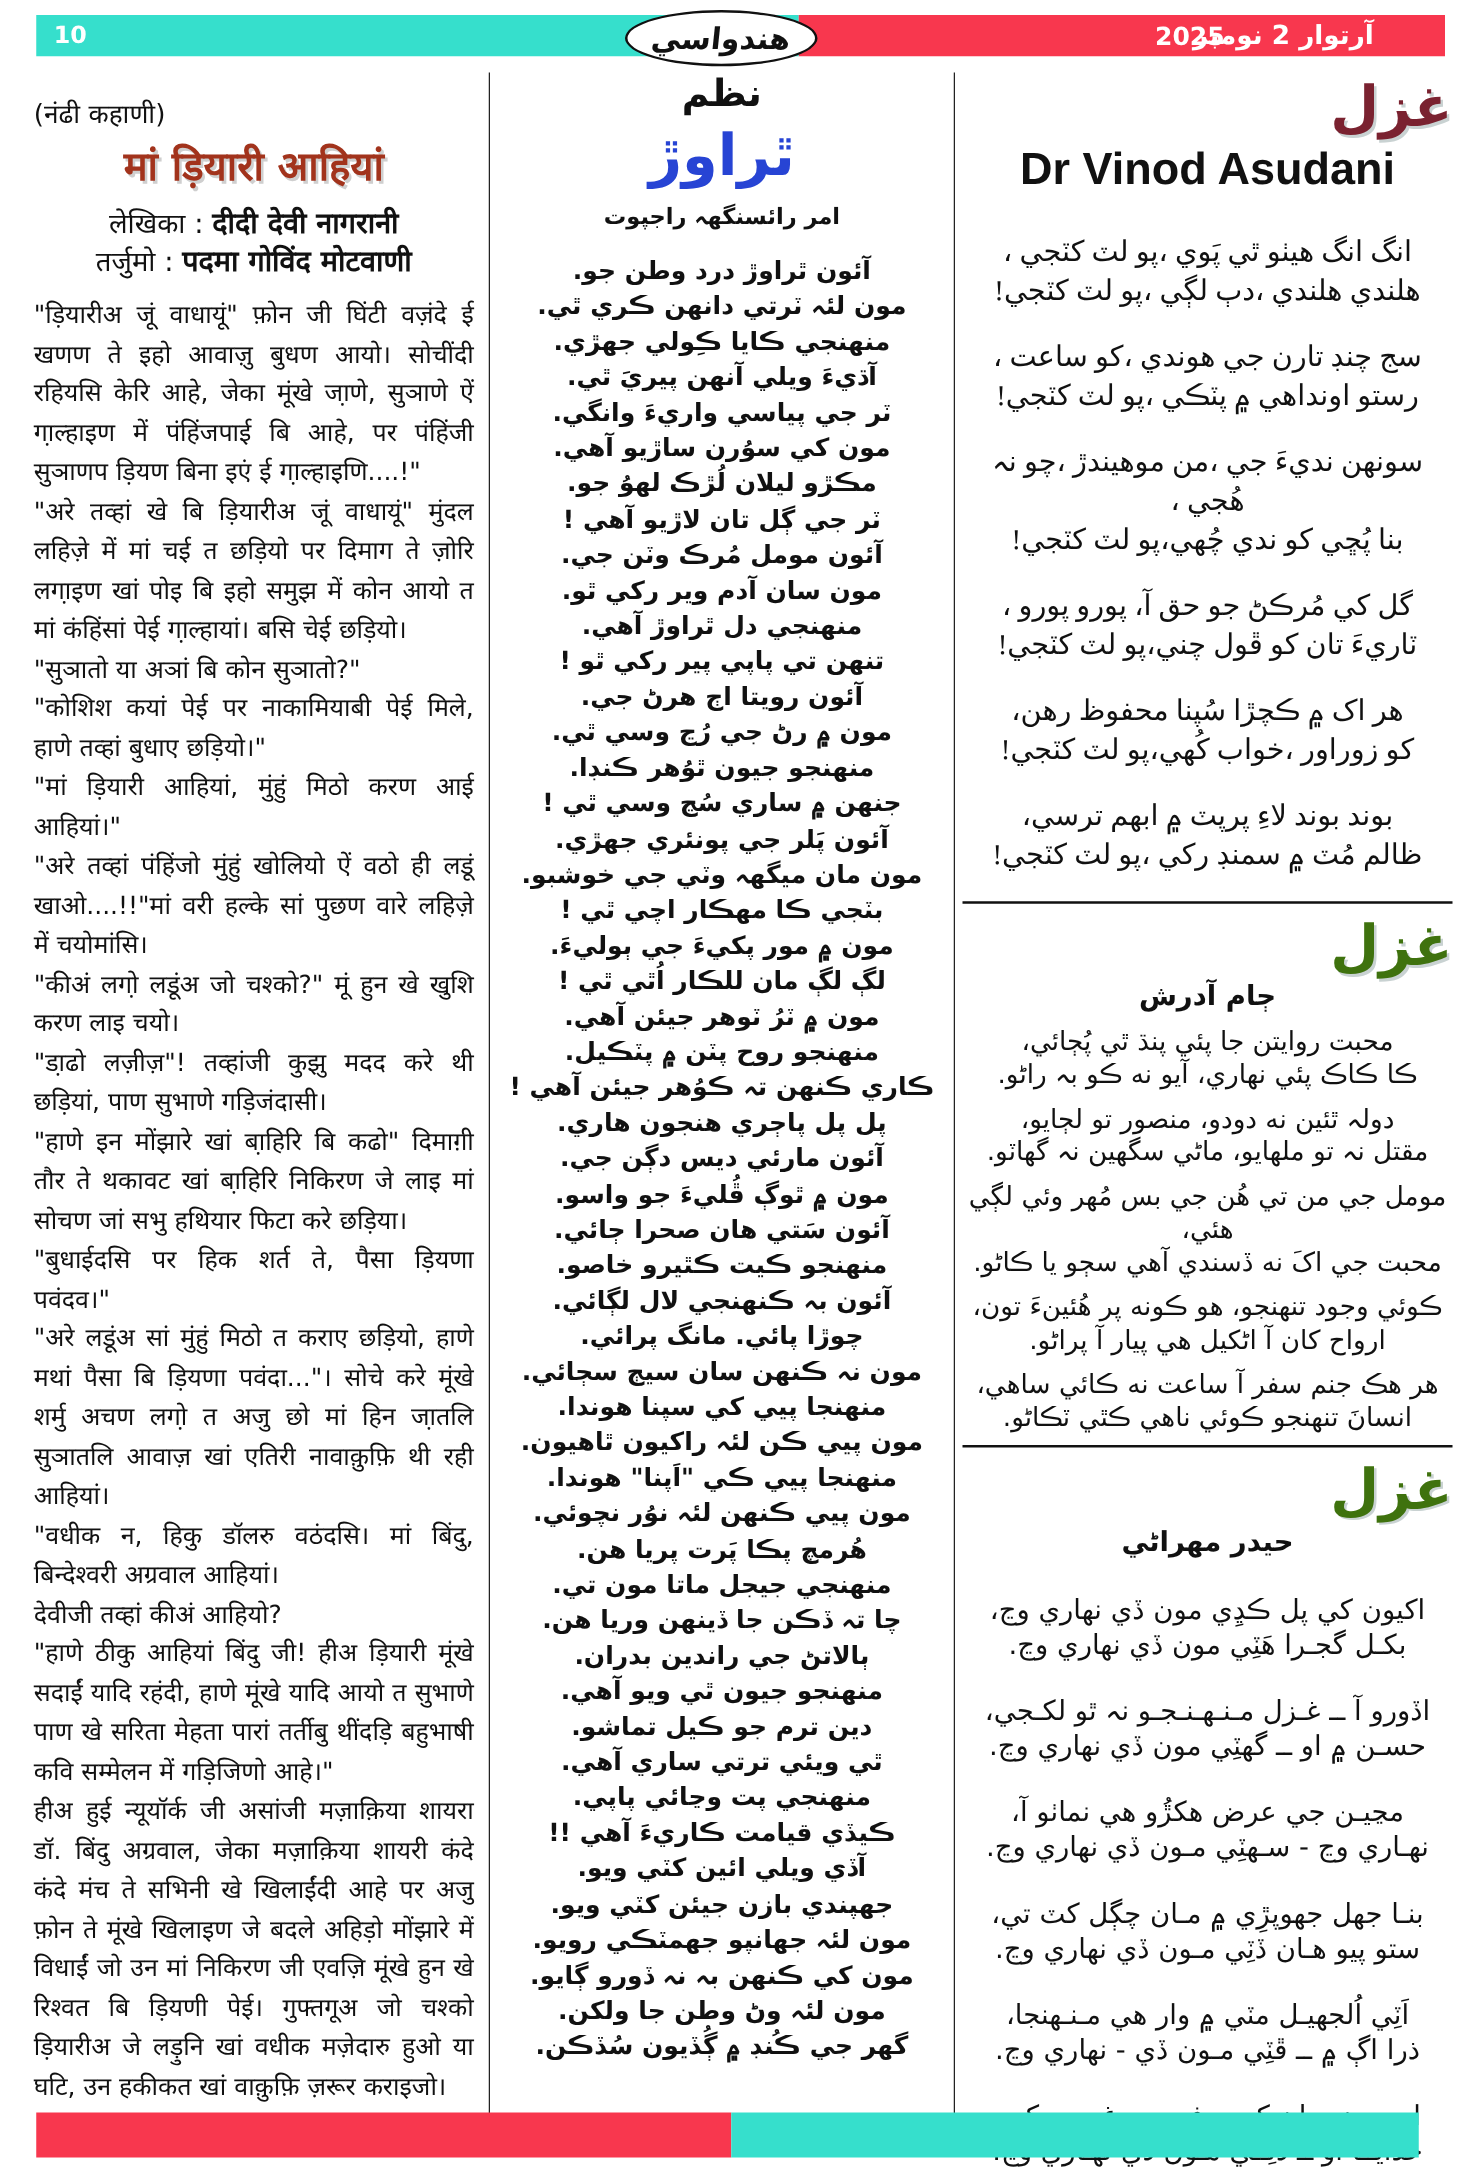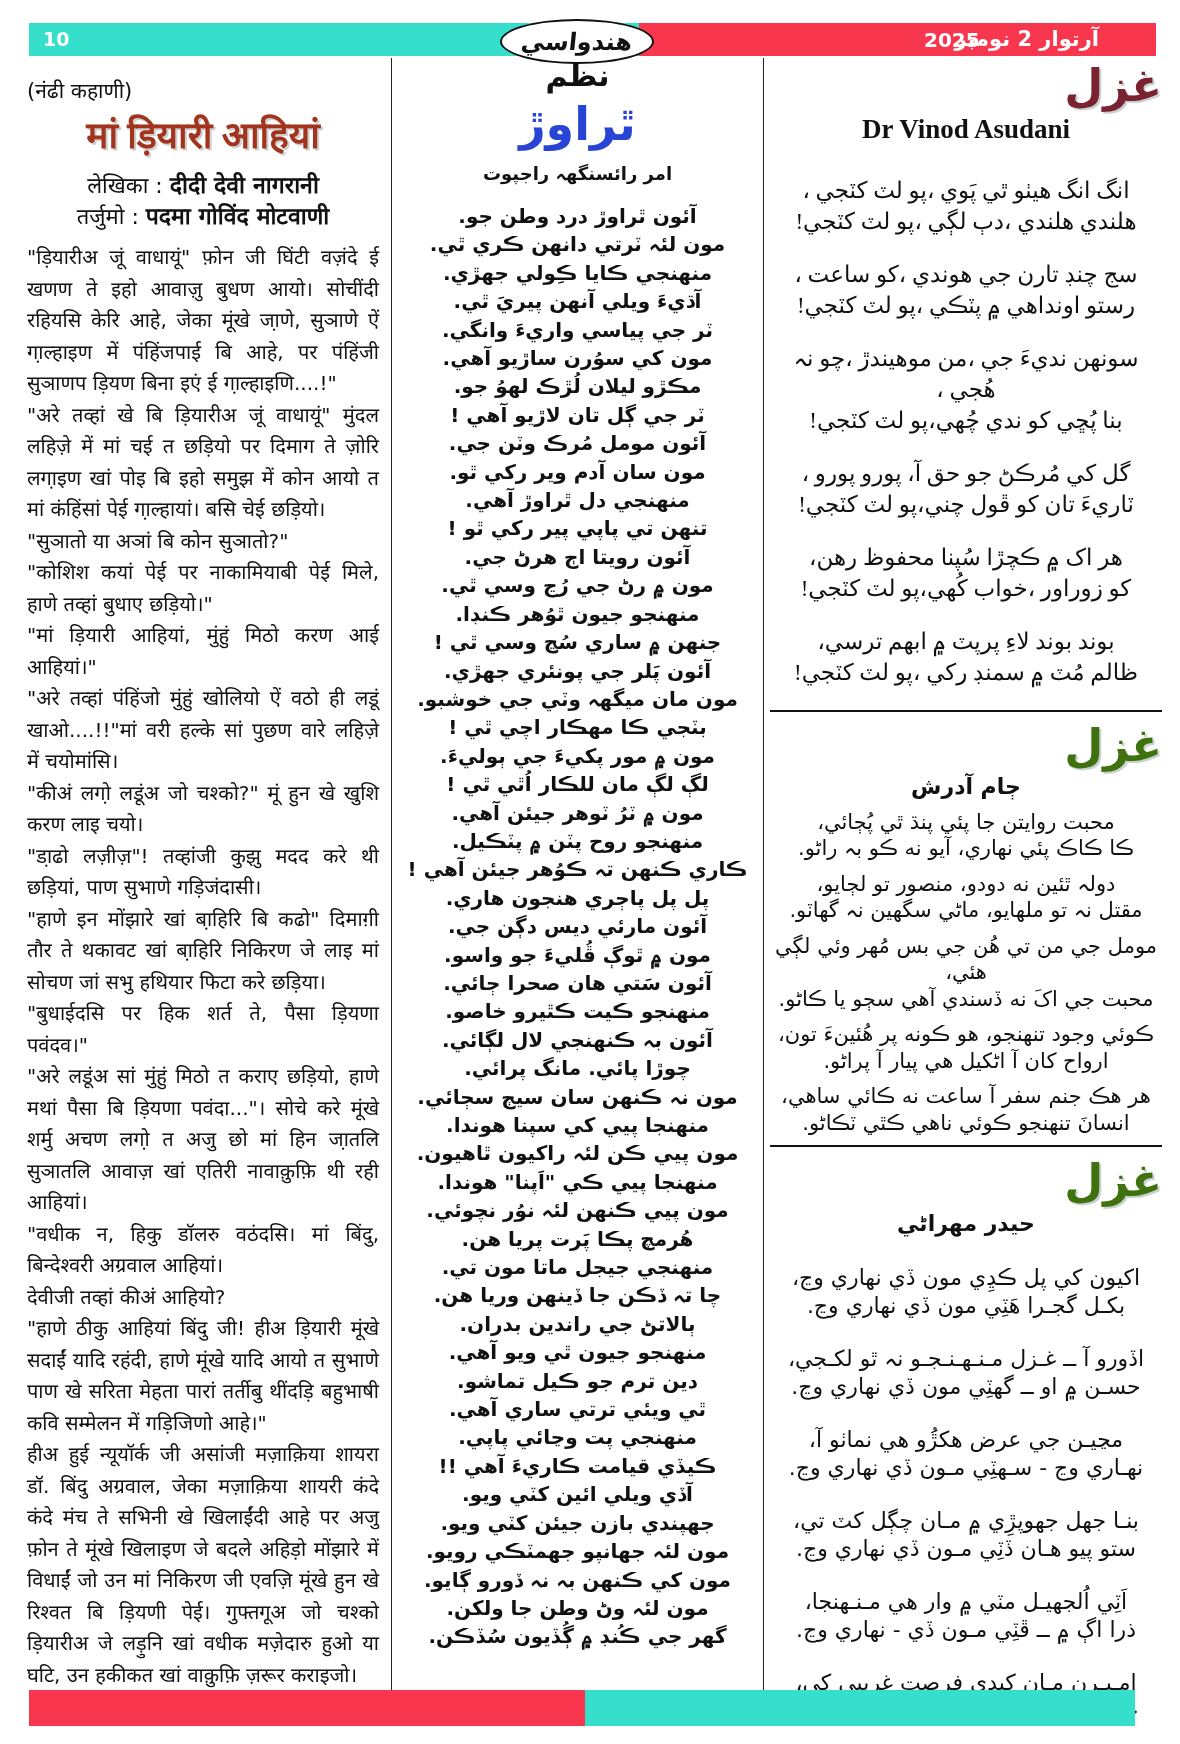--- a/index.html
+++ b/index.html
@@ -1,54 +1,54 @@
 <!DOCTYPE html>
 <html lang="sd"><head>
 <meta charset="utf-8">
 <style>
   html,body{margin:0;padding:0;background:#e9e9e9;}
   .page{position:relative;width:1180px;height:1744px;background:#ffffff;overflow:hidden;
         font-family:"DejaVu Sans",sans-serif;color:#111;}
   
-  .header-bar{position:absolute;top:23px;left:29px;width:1078px;height:33px;}
+  .header-bar{position:absolute;top:12px;left:29px;width:1078px;height:33px;}
   .header-teal{position:absolute;left:0;top:0;width:610px;height:33px;background:#36dfcc;}
   .header-red{position:absolute;left:610px;top:0;width:517px;height:33px;background:#f8374e;}
   .page-num{position:absolute;left:14px;top:5px;color:#fff;font-weight:bold;font-size:19px;}
   .logo-oval{position:absolute;left:471px;top:-4px;width:150px;height:41px;background:#fff;
              border:2px solid #111;border-radius:50%;display:flex;align-items:center;justify-content:center;}
   .logo-oval span{font-weight:bold;font-size:24px;color:#111;transform:skewX(-6deg);}
   .hdr-year{position:absolute;left:895px;top:5px;color:#fff;font-weight:bold;font-size:20px;}
   .hdr-date{position:absolute;right:8px;top:4px;color:#fff;font-weight:bold;font-size:21px;direction:rtl;text-align:right;}
   
   .divider{position:absolute;top:58px;height:1642px;width:0;border-left:1.5px solid #222;}
   .divider-1{left:391px;}
   .divider-2{left:763px;}
   
   .col-1{position:absolute;left:27px;top:76px;width:352px;}
   .kicker{font-size:21px;margin:0 0 10px 0;}
-  .story-title{font-size:37px;line-height:1.2;font-weight:bold;color:#a2331c;text-align:center;
-               margin:0 0 12px 0;text-shadow:2px 2px 0 #cfcfcf;font-family:Liberation Serif, serif;}
+  .story-title{font-size:32px;line-height:1.2;font-weight:bold;color:#a2331c;text-align:center;
+               margin:0 0 12px 0;text-shadow:2px 2px 0 #cfcfcf;}
   .byline{font-size:22px;text-align:center;line-height:30px;}
   .byline b{font-size:23px;}
   .story-body{margin-top:10px;font-size:20px;line-height:31.5px;text-align:justify;}
   .story-para{margin:0;}
   
   .col-2{position:absolute;left:400px;top:58px;width:355px;text-align:center;direction:rtl;}
   .poem-kicker{font-size:30px;font-weight:bold;line-height:36px;margin-bottom:2px;}
   .poem-title{font-size:46px;font-weight:bold;color:#2744d4;line-height:56px;margin-bottom:10px;}
   .poem-author{font-size:18px;font-weight:bold;line-height:24px;margin-bottom:16px;}
   .poem-body{direction:rtl;}
   .poem-line{font-size:20px;font-weight:bold;line-height:28.4px;white-space:nowrap;}
   
   .col-3{position:absolute;left:770px;top:58px;width:392px;text-align:center;}
   .ghazal-head{font-size:45px;font-weight:bold;line-height:1.15;text-shadow:2px 2px 0 #c9d2d2;text-align:right;}
   .maroon{color:#7a2230;}
   .green{color:#3f720e;}
   .ghazal-author{font-size:22px;font-weight:bold;direction:rtl;}
-  .latin{font-family:Liberation Serif, serif;font-size:27px;font-weight:bold;direction:ltr;}
+  .latin{font-family:Liberation Sans, sans-serif;font-size:36px;font-weight:bold;direction:ltr;}
   .couplets{direction:rtl;}
   .couplet{margin-bottom:22px;}
   .g1 .ghazal-head{margin:2px 0 2px 0;}
   .g1 .latin{margin-bottom:30px;}
   .g1 .gz-line{font-size:23px;line-height:31px;font-family:Liberation Serif, serif;}
   .sep{border:none;border-top:2px solid #111;margin:8px 0 8px 0;width:100%;}
   .g2 .ghazal-head{margin:0;}
   .g2 .ghazal-author{margin:2px 0 10px 0;}
   .g2 .couplet{margin-bottom:9px;}
   .g2 .gz-line{font-size:21px;line-height:26.5px;}

